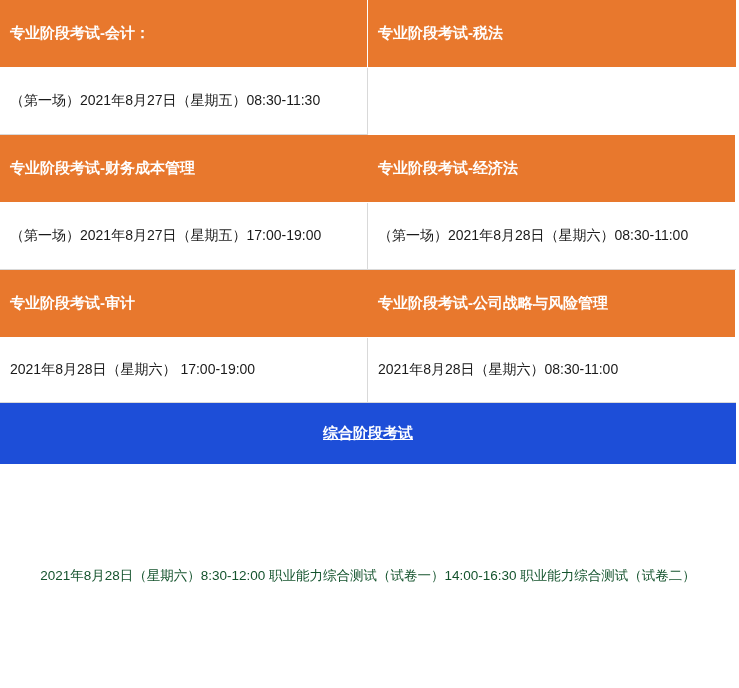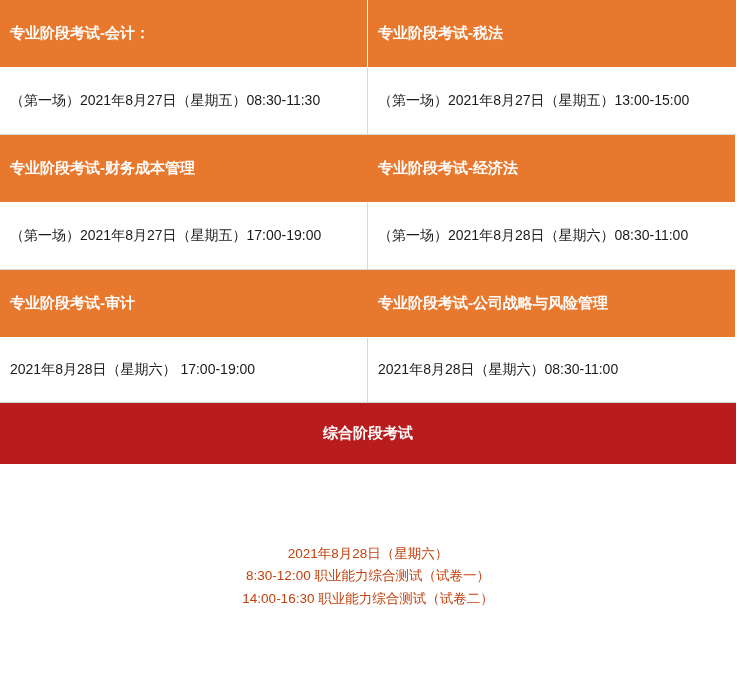--- a/index.html
+++ b/index.html
@@ -51,62 +51,62 @@
     height: 67px;
     padding: 0 10px;
     font-size: 14px;
     color: #1a1a1a;
     background: #ffffff;
   }
   .single-cell {
     height: 65px;
   }
   .gold-header {
-    background: #b91c1c;
+    background: #1d4ed8;
     color: #ffffff;
     font-weight: bold;
     font-size: 15px;
     height: 62px;
     width: 100%;
     display: flex;
     align-items: center;
     justify-content: center;
     box-sizing: border-box;
     border-bottom: 1px solid #ffffff;
+    text-decoration: underline;
   }
   .final-block {
     flex: 1;
     width: 100%;
     box-sizing: border-box;
     display: flex;
-    flex-direction: column;
+    flex-direction: row;
     align-items: center;
     justify-content: center;
     background: #ffffff;
     font-size: 13.5px;
     line-height: 1.65;
-    color: #c2410c;
+    color: #14532d;
   }
   .final-line {
     display: block;
     text-align: center;
   }
 </style>
 </head>
 <body>
 
 <div class="sheet">
 
   <div class="row">
     <div class="cell left header-cell">专业阶段考试-会计：</div>
     <div class="cell header-cell">专业阶段考试-税法</div>
   </div>
   <div class="row">
     <div class="cell left data-cell">（第一场）2021年8月27日（星期五）08:30-11:30</div>
-    <div class="cell data-cell">（第一场）2021年8月27日（星期五）13:00-15:00</div>
   </div>
 
   <div class="row">
     <div class="cell header-cell">专业阶段考试-财务成本管理</div>
     <div class="cell left header-cell">专业阶段考试-经济法</div>
   </div>
   <div class="row">
     <div class="cell left data-cell">（第一场）2021年8月27日（星期五）17:00-19:00</div>
     <div class="cell data-cell">（第一场）2021年8月28日（星期六）08:30-11:00</div>
   </div>

